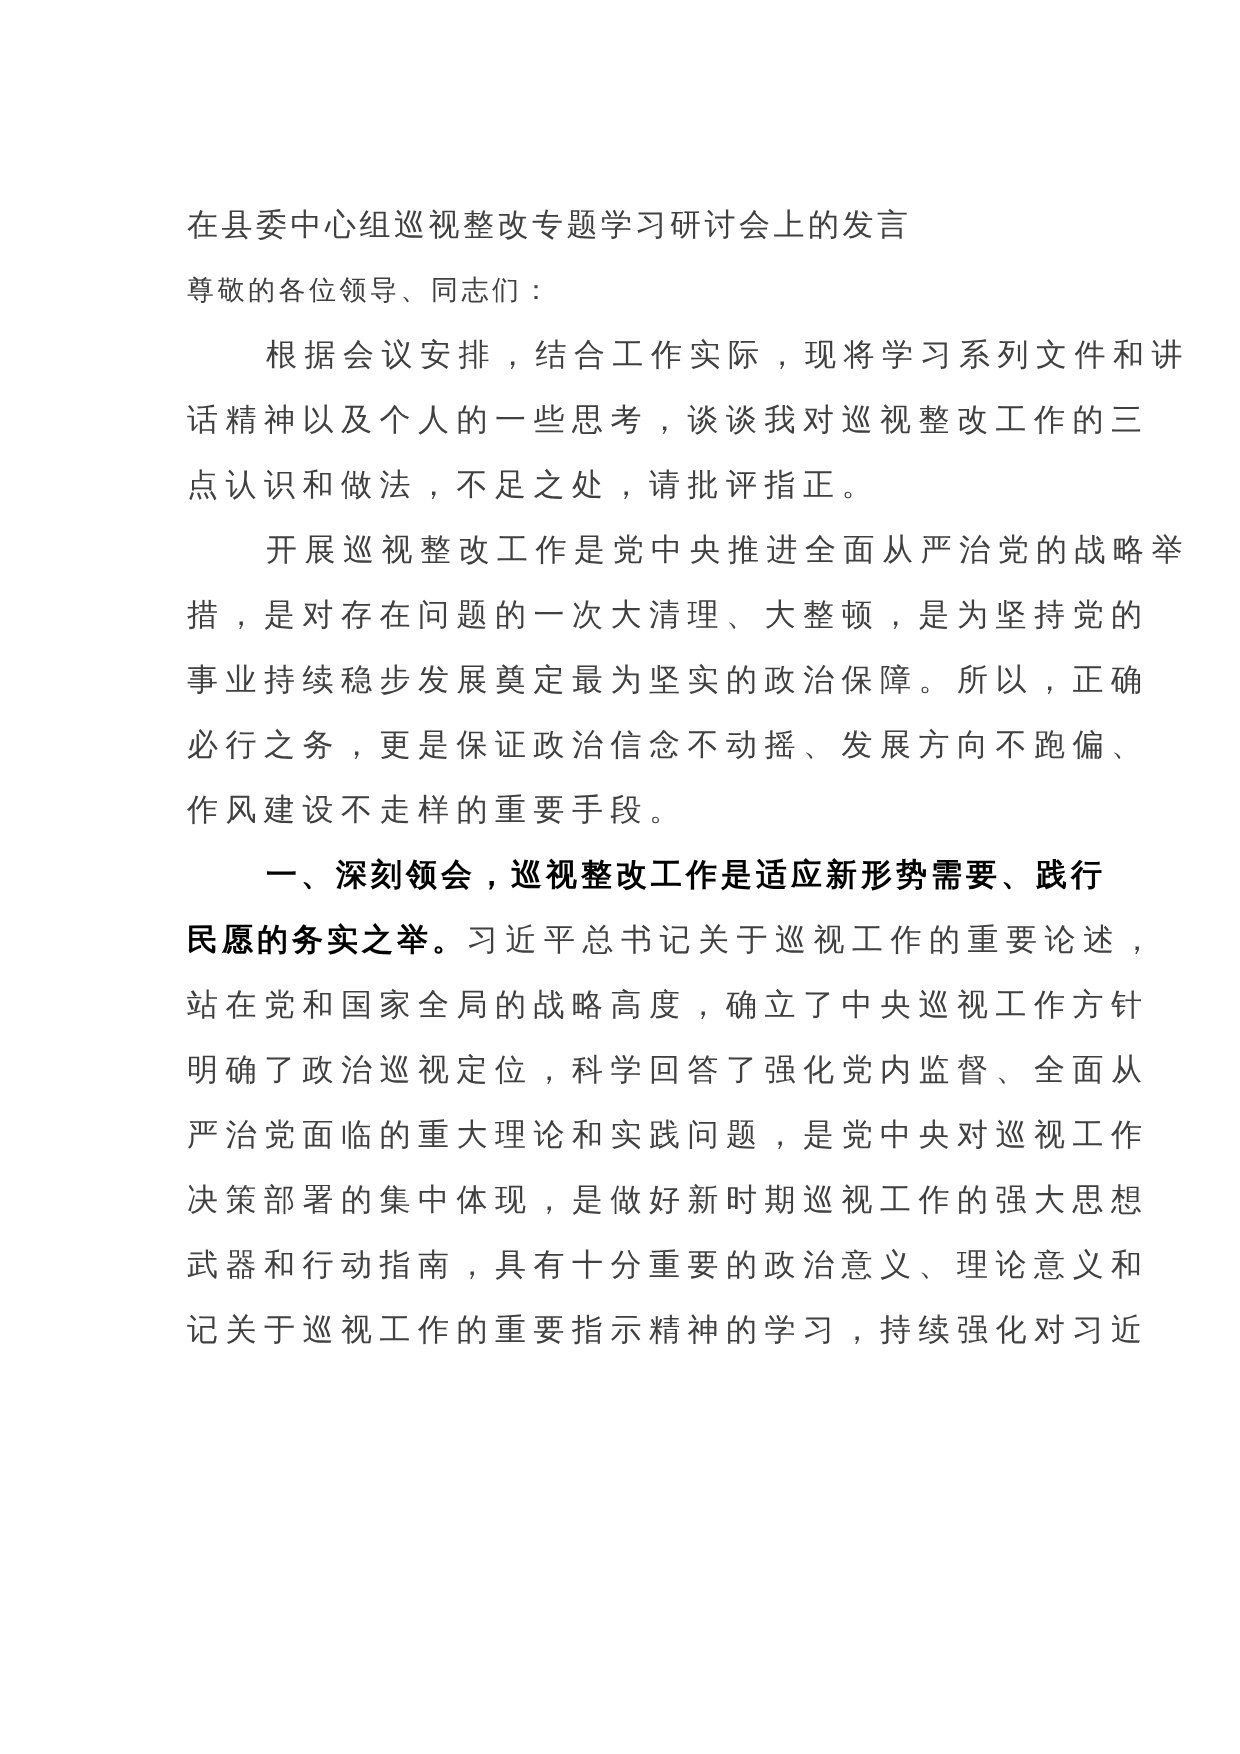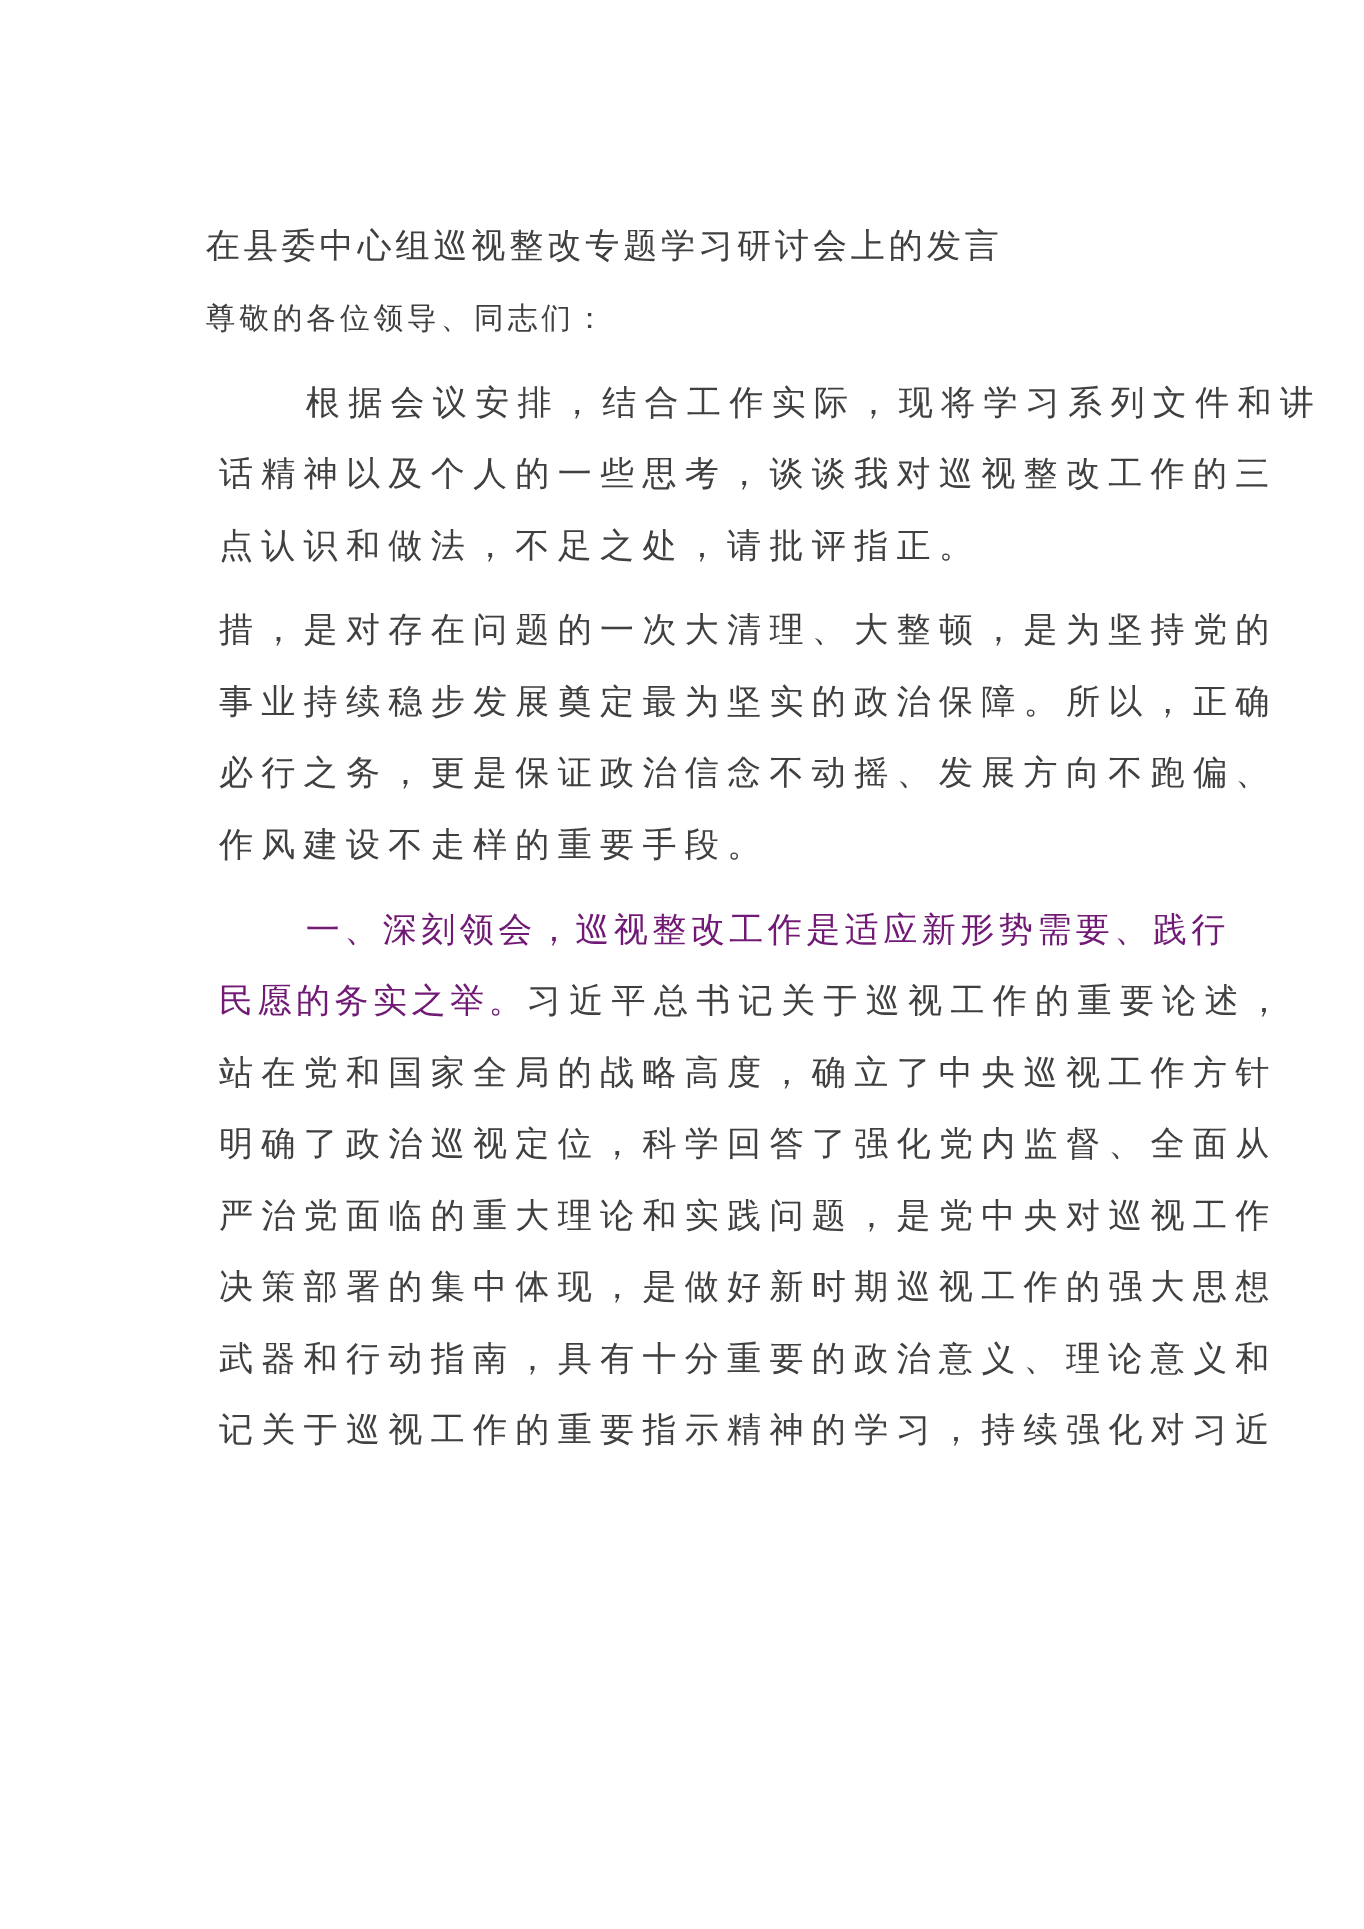--- a/index.html
+++ b/index.html
@@ -33,52 +33,53 @@
       font-size: 27px;
       line-height: 64px;
       letter-spacing: 3.5px;
       margin: 0;
       white-space: nowrap;
     }
     .para {
       font-size: 31px;
       line-height: 65px;
       letter-spacing: 7.5px;
-      margin: 12px;
+      margin: 0;
     }
     .line {
       display: block;
       white-space: nowrap;
       height: 65px;
     }
     .indent {
       padding-left: 79px;
     }
     .bold {
-      font-weight: normal;
-      color: #701a75;
+      font-weight: bold;
+      color: #000000;
       letter-spacing: 4px;
     }
   </style>
 </head>
 <body>
 
 <div class="page">
 
   <h1 class="doc-title">在县委中心组巡视整改专题学习研讨会上的发言</h1>
 
   <p class="salutation">尊敬的各位领导、同志们：</p>
 
   <div class="para">
     <span class="line indent">根据会议安排，结合工作实际，现将学习系列文件和讲</span>
     <span class="line">话精神以及个人的一些思考，谈谈我对巡视整改工作的三</span>
     <span class="line">点认识和做法，不足之处，请批评指正。</span>
   </div>
 
   <div class="para">
+    <span class="line indent">开展巡视整改工作是党中央推进全面从严治党的战略举</span>
     <span class="line">措，是对存在问题的一次大清理、大整顿，是为坚持党的</span>
     <span class="line">事业持续稳步发展奠定最为坚实的政治保障。所以，正确</span>
     <span class="line">必行之务，更是保证政治信念不动摇、发展方向不跑偏、</span>
     <span class="line">作风建设不走样的重要手段。</span>
   </div>
 
   <div class="para">
     <span class="line indent bold">一、深刻领会，巡视整改工作是适应新形势需要、践行</span>
     <span class="line"><span class="bold">民愿的务实之举。</span><span>习近平总书记关于巡视工作的重要论述，</span></span>
     <span class="line">站在党和国家全局的战略高度，确立了中央巡视工作方针</span>

